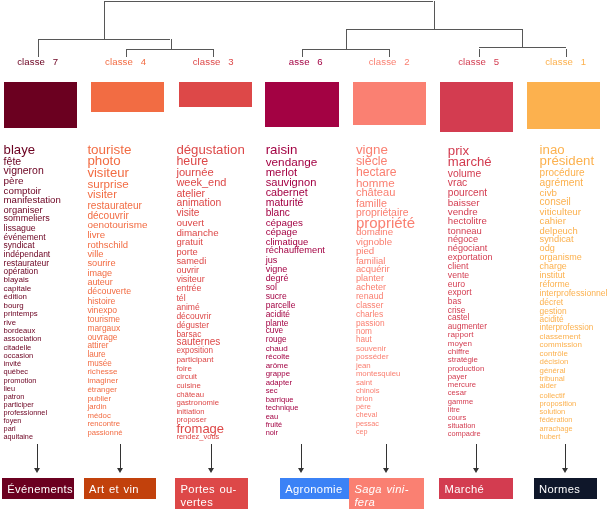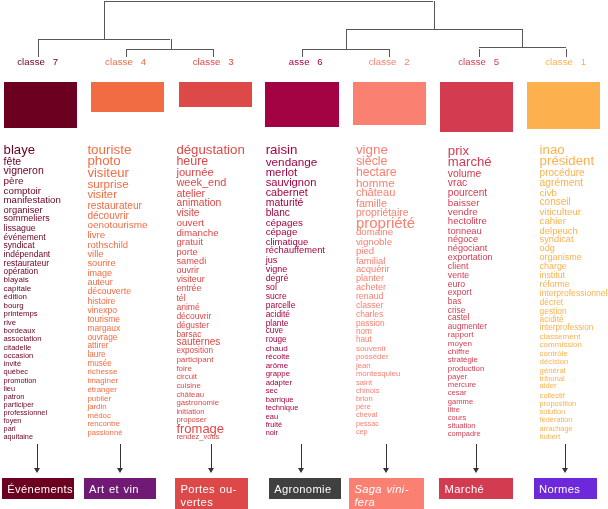--- a/index.html
+++ b/index.html
@@ -302,30 +302,30 @@
 <span class="w" style="top:424.62px;font-size:7.32px;line-height:7.32px">arrachage</span>
 <span class="w" style="top:432.75px;font-size:7.26px;line-height:7.26px">hubert</span>
 </div>
 </div>
 <div>
 <div class="arrow" style="left:37.1px;top:444px;height:25px"></div>
 <div class="ahead" style="left:34.4px;top:468px"></div>
 <div class="fbox" style="left:2.0px;top:477.8px;width:71.5px;background:#6b0020">Événements</div>
 <div class="arrow" style="left:119.5px;top:444px;height:25px"></div>
 <div class="ahead" style="left:116.7px;top:468px"></div>
-<div class="fbox" style="left:83.9px;top:477.8px;width:72.4px;background:#701a75">Art et vin</div>
+<div class="fbox" style="left:83.9px;top:477.8px;width:72.4px;background:#c2410c">Art et vin</div>
 <div class="arrow" style="left:211.0px;top:444px;height:25px"></div>
 <div class="ahead" style="left:208.2px;top:468px"></div>
 <div class="fbox" style="left:175.3px;top:477.8px;width:72.7px;background:#dd4848">Portes ou-<br>vertes</div>
 <div class="arrow" style="left:301.0px;top:444px;height:25px"></div>
 <div class="ahead" style="left:298.3px;top:468px"></div>
-<div class="fbox" style="left:269px;top:477.8px;width:72.1px;background:#404040">Agronomie</div>
+<div class="fbox" style="left:280px;top:477.8px;width:72.1px;background:#3b82f6">Agronomie</div>
 <div class="arrow" style="left:385.8px;top:444px;height:25px"></div>
 <div class="ahead" style="left:383.1px;top:468px"></div>
 <div class="fbox it" style="left:349.2px;top:477.8px;width:74.5px;background:#fa8072">Saga vini-<br>fera</div>
 <div class="arrow" style="left:475.7px;top:444px;height:25px"></div>
 <div class="ahead" style="left:472.9px;top:468px"></div>
 <div class="fbox" style="left:439.4px;top:477.8px;width:73.9px;background:#d33c50">Marché</div>
 <div class="arrow" style="left:564.6px;top:444px;height:25px"></div>
 <div class="ahead" style="left:561.9px;top:468px"></div>
-<div class="fbox" style="left:533.8px;top:477.8px;width:62.9px;background:#6d28d9">Normes</div>
+<div class="fbox" style="left:533.8px;top:477.8px;width:62.9px;background:#0f172a">Normes</div>
 </div>
 </div>
 
 </body></html>

